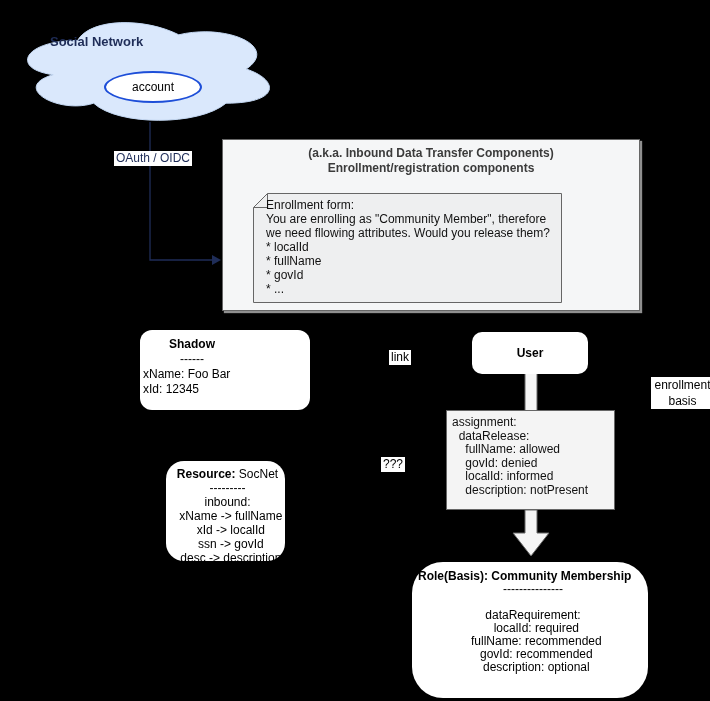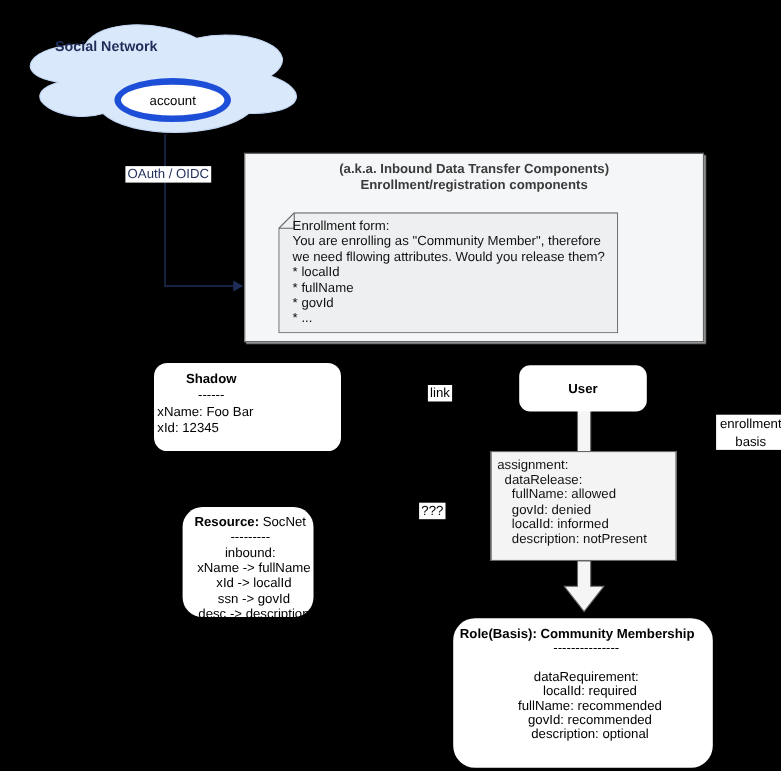--- a/index.html
+++ b/index.html
@@ -10,21 +10,21 @@
     font-size:12px;color:#000;
   }
   .abs{position:absolute;}
   svg{display:block;}
   .overlay{position:absolute;left:0;top:0;pointer-events:none;}
 
   
   .cloud-title{left:50px;top:34px;width:200px;
     font-weight:bold;font-size:13px;color:#1f2d58;}
   .account-ellipse{left:104px;top:71px;width:94px;height:28px;background:#fff;
-    border:6px solid #1d4ed8;border-radius:50%;display:flex;
+    border:2px solid #1d4ed8;border-radius:50%;display:flex;
     align-items:center;justify-content:center;}
 
   
   .chip{position:absolute;background:#ffffff;padding:0 2px;line-height:15px;
     white-space:nowrap;}
   .chip-navy{color:#1f2d58;}
   .chip-oauth{left:114px;top:151px;}
   .chip-link{left:389px;top:350px;}
   .chip-question{left:381px;top:457px;}
   .chip-basis{left:651px;top:377px;width:59px;text-align:center;line-height:16px;}
@@ -53,21 +53,21 @@
     background:#f4f4f4;border:1px solid #666666;box-sizing:border-box;
     padding:5px 0 0 5px;white-space:pre;line-height:13.5px;color:#111;}
 
   .resource-box{left:166px;top:461px;width:119px;height:100px;border-radius:18px;
     padding:6px 0 0 4px;line-height:14px;}
   .resource-title{text-align:center;white-space:pre;}
   .resource-title b{font-weight:bold;}
   .ctr{text-align:center;}
   .prelines{white-space:pre;text-align:center;}
 
-  .role-box{left:412px;top:562px;width:236px;height:136px;border-radius:20px;
+  .role-box{left:412px;top:562px;width:236px;height:136px;border-radius:31px;
     padding:8px 0 0 6px;line-height:13px;}
   .role-title{font-weight:bold;}
 </style>
 </head>
 <body>
 
 <svg class="overlay" width="710" height="701">
   <polyline points="150,122 150,260 212,260" fill="none" stroke="#1f2d58" stroke-width="1.3"></polyline>
   <polygon points="212,255 221,260 212,265" fill="#1f2d58"></polygon>
   <rect x="525" y="372" width="12" height="39" fill="#f5f5f5" stroke="#666666"></rect>

